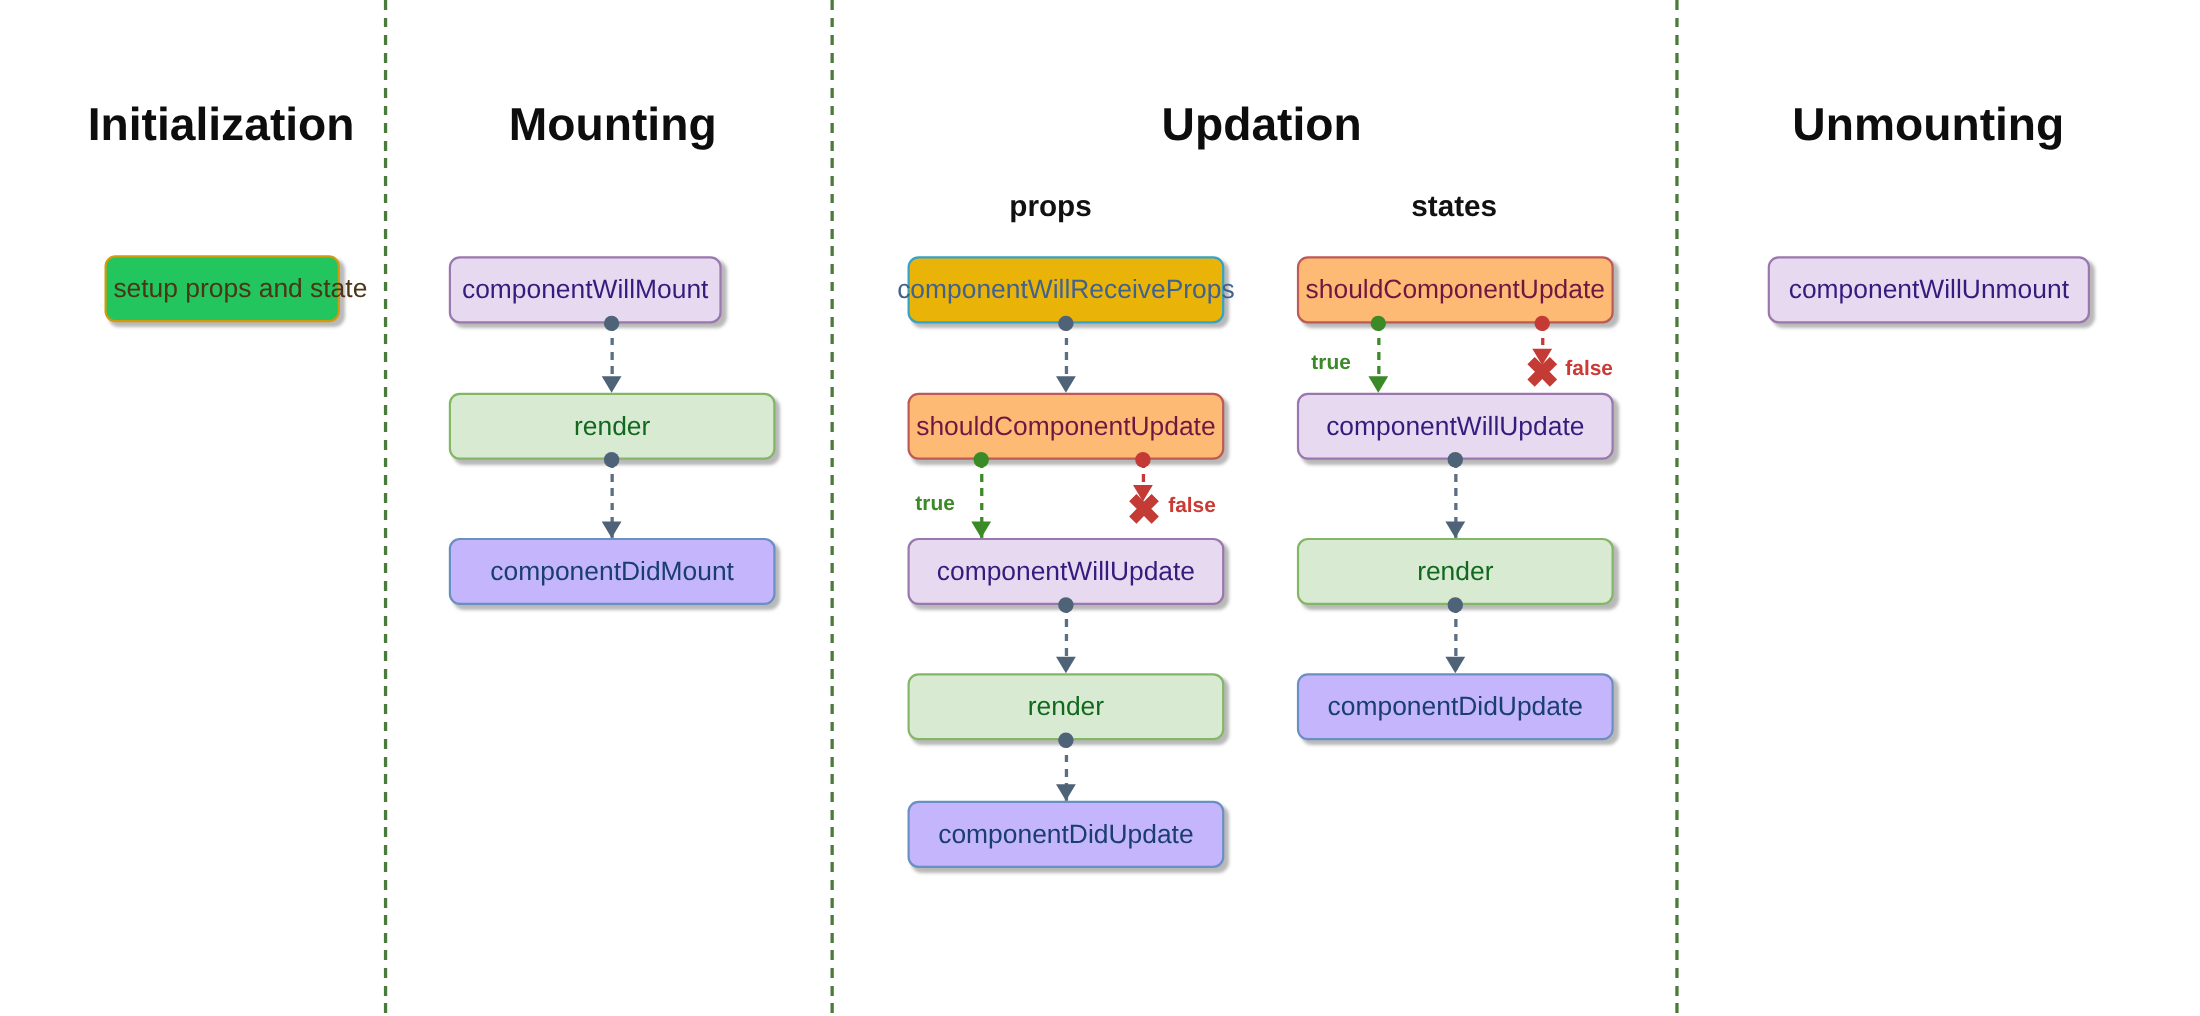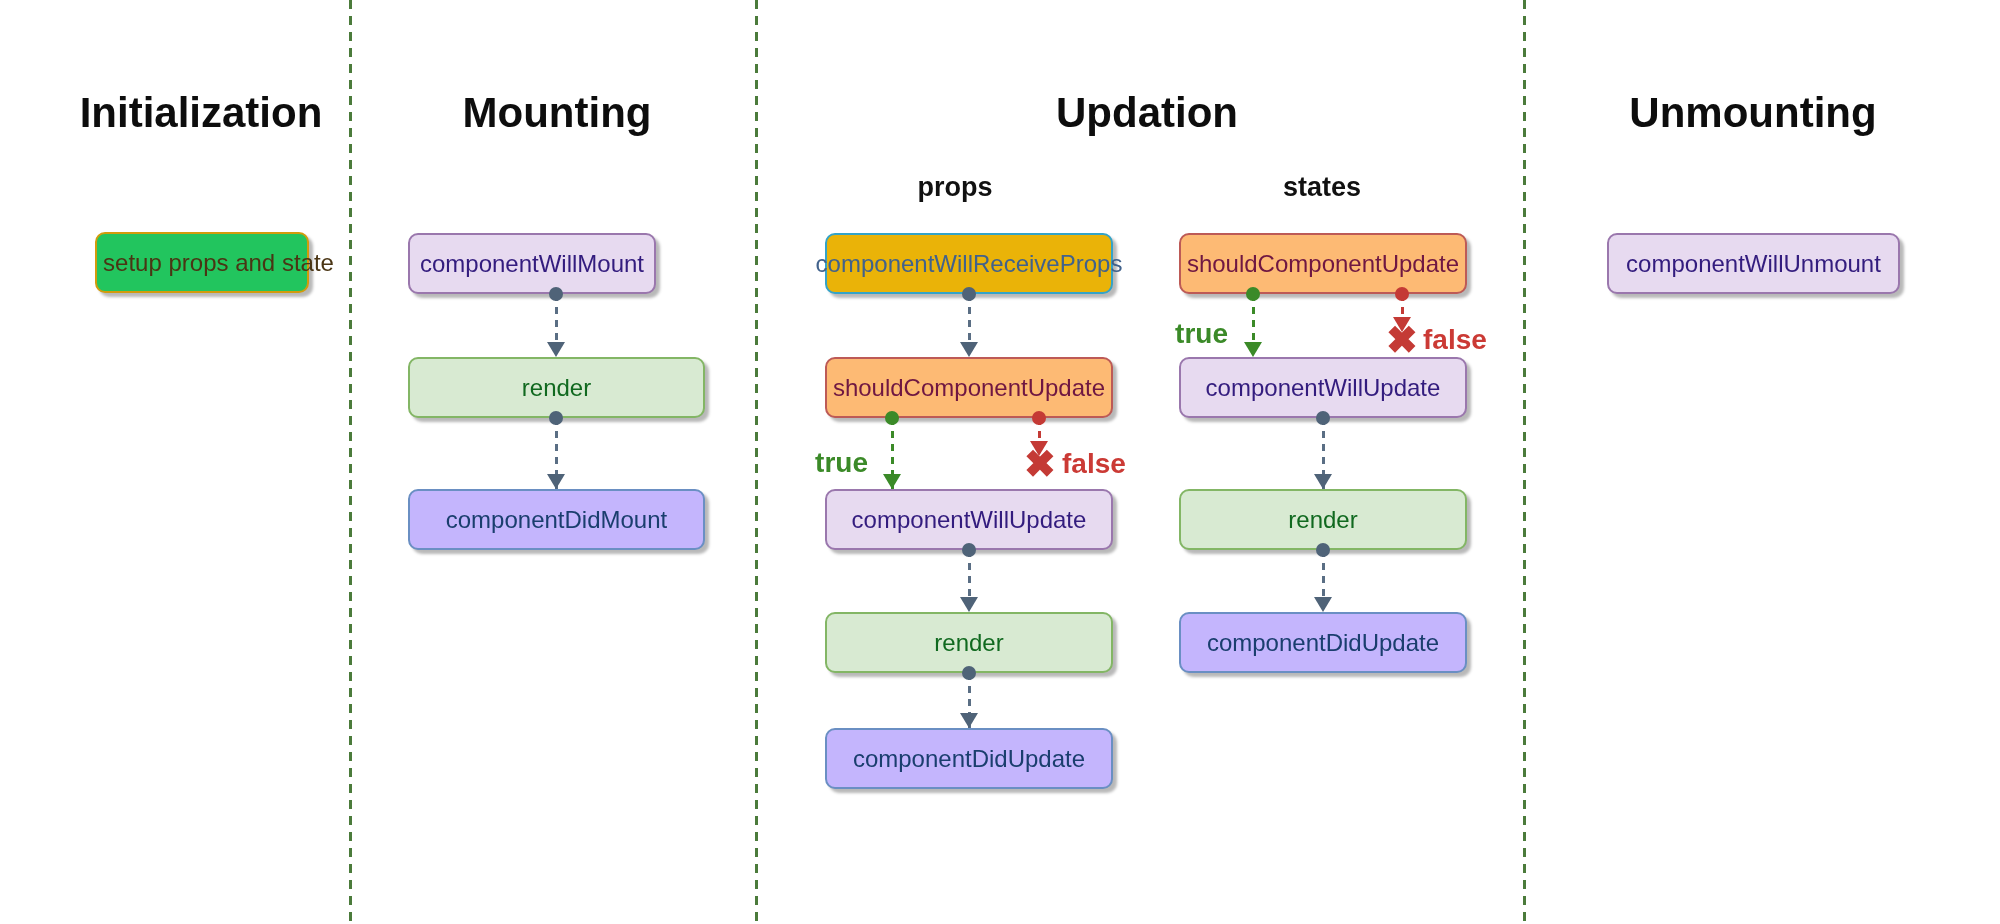--- a/index.html
+++ b/index.html
@@ -35,21 +35,21 @@
   .conn::after{content:"";position:absolute;bottom:0;left:50%;margin-left:-9px;width:0;height:0;
                border-left:9px solid transparent;border-right:9px solid transparent;
                border-top:15px solid #4f6378;}
   .conn.green{background:repeating-linear-gradient(to bottom,#3b8a28 0 7px,transparent 7px 13px);}
   .conn.green::before{background:#3b8a28;}
   .conn.green::after{border-top-color:#3b8a28;}
   .conn.red{background:repeating-linear-gradient(to bottom,#c43a35 0 7px,transparent 7px 13px);}
   .conn.red::before{background:#c43a35;}
   .conn.red::after{border-top-color:#c43a35;}
 
-  .branch-label{position:absolute;font-size:28px;line-height:1;font-weight:bold;white-space:nowrap;}
+  .branch-label{position:absolute;font-size:19px;line-height:1;font-weight:bold;white-space:nowrap;}
   .branch-label.true{color:#3b8a28;transform:translateX(-100%);}
   .branch-label.false{color:#cb3a35;}
   .reject{position:absolute;transform:translate(-50%,-50%);color:#c43a35;
           font-size:38px;line-height:1;font-weight:bold;}
 </style>
 </head>
 <body>
 
 <div class="stage">
 

